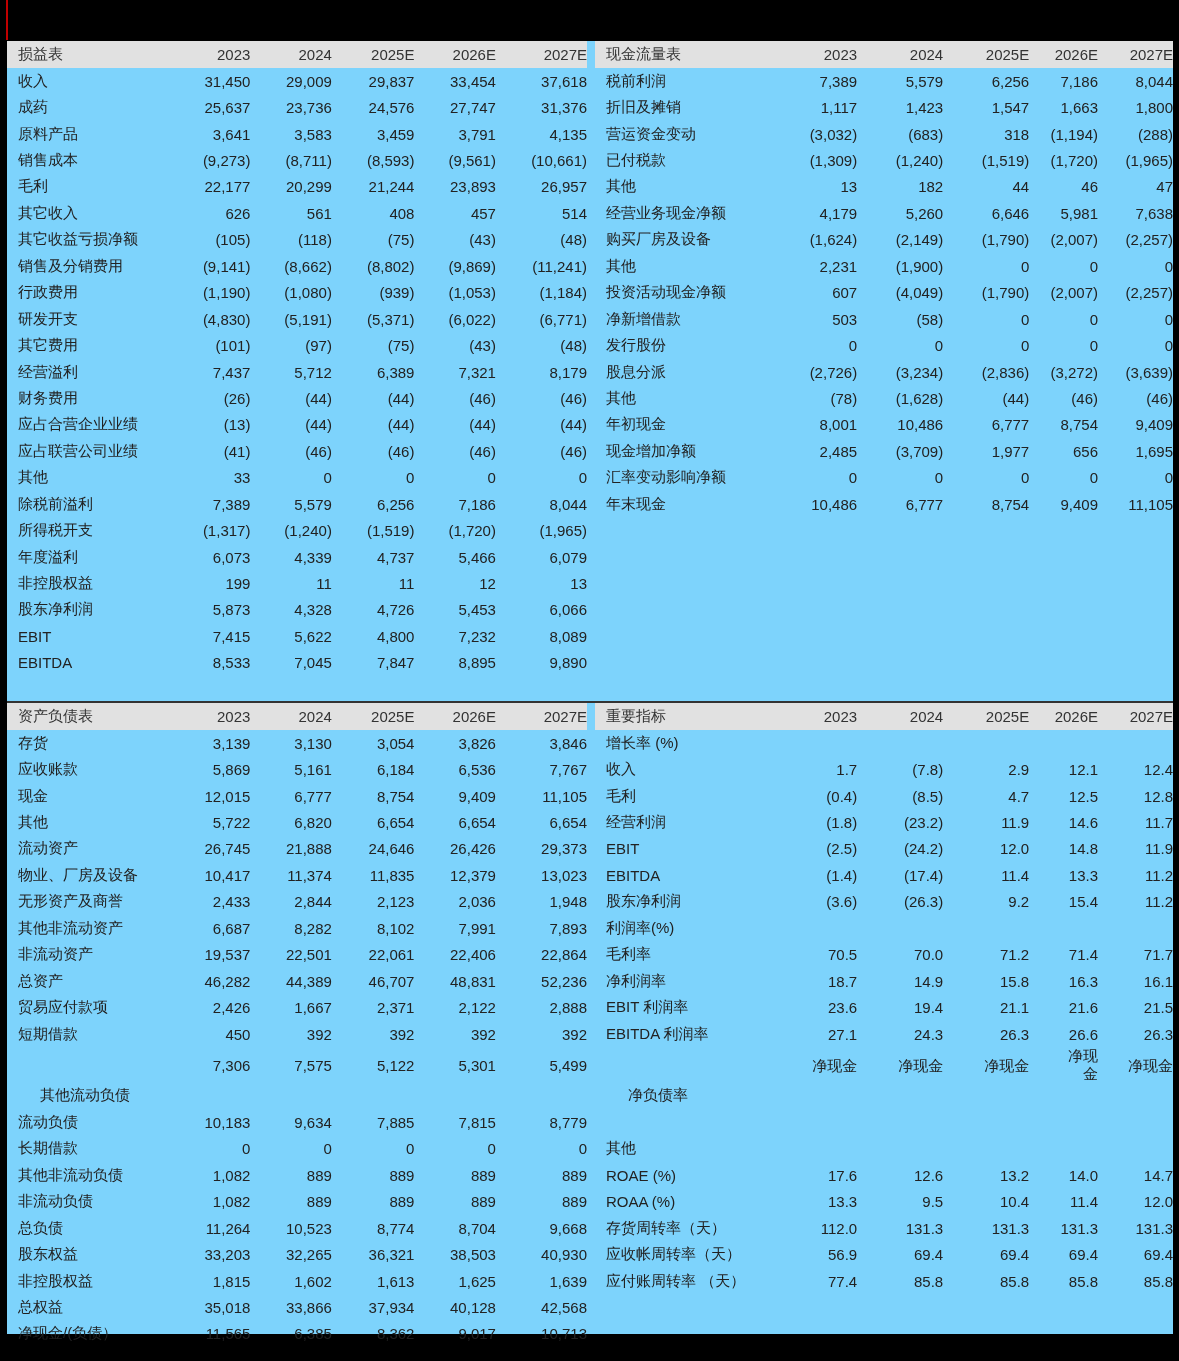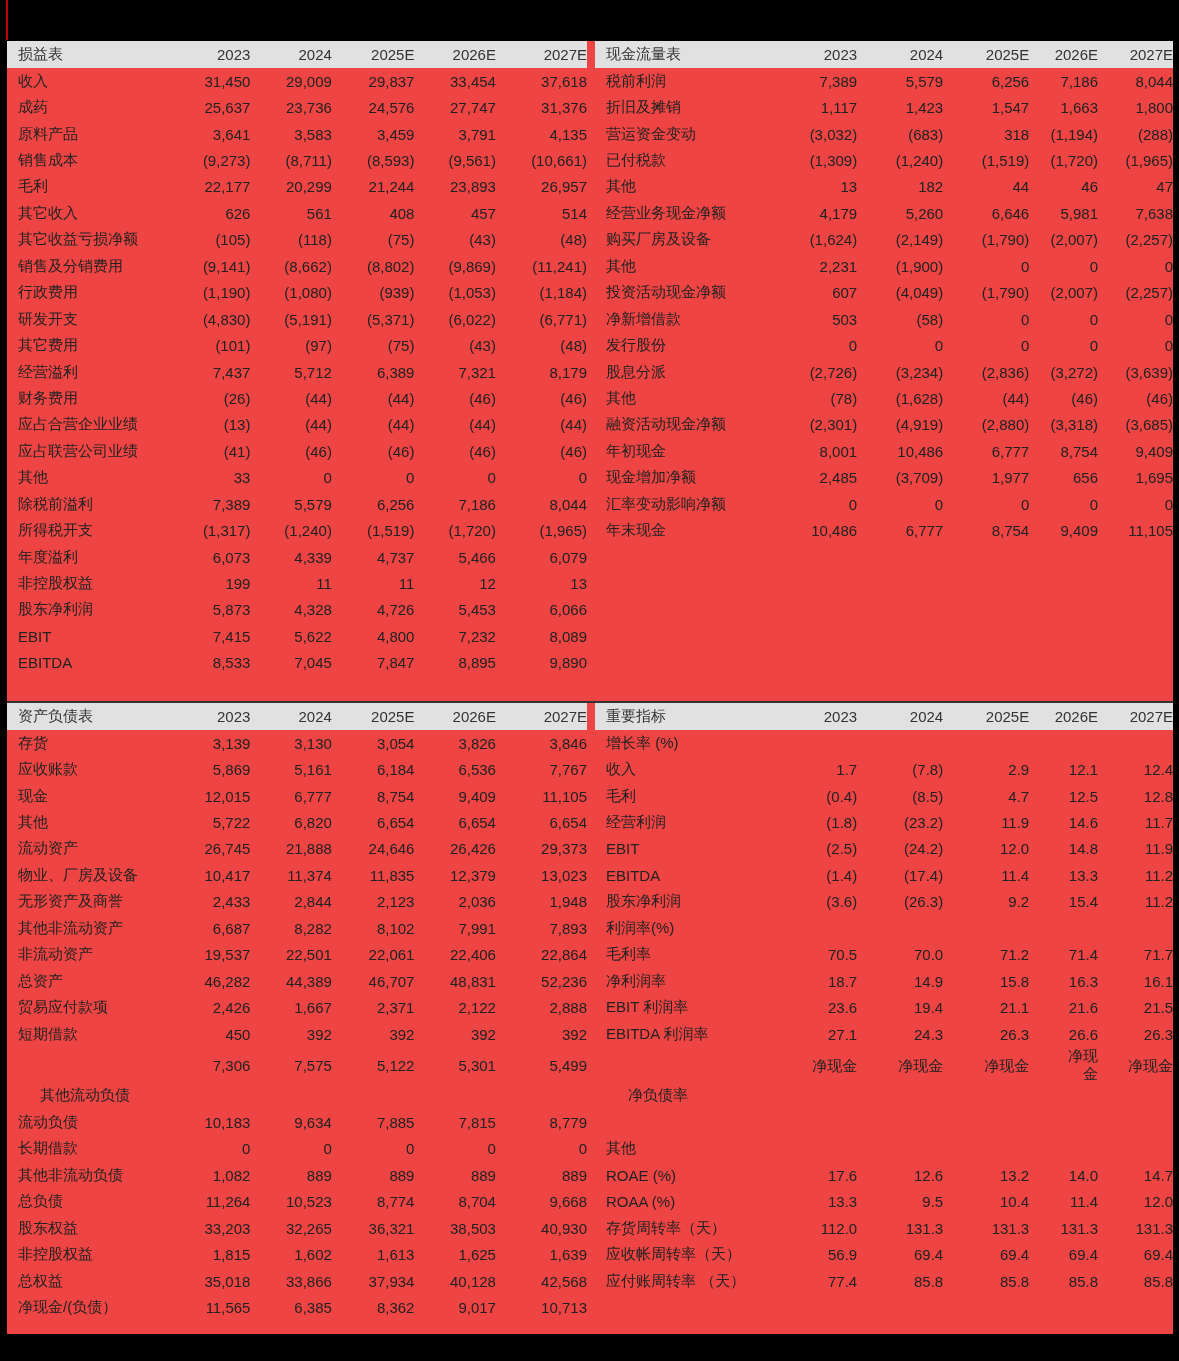--- a/index.html
+++ b/index.html
@@ -1,21 +1,21 @@
 <!DOCTYPE html>
 <html><head>
 <meta charset="utf-8">
 <style>
   html, body { margin: 0; padding: 0; }
   body {
     width: 1179px; height: 1361px; background: #000; position: relative; overflow: hidden;
     font-family: "Liberation Sans", "DejaVu Sans", sans-serif; color: #222;
   }
   .redline { position: absolute; left: 6px; top: 0; width: 2px; height: 40px; background: #c00000; }
-  .sheet { position: absolute; left: 7px; top: 41px; width: 1166px; height: 1293px; background: #ef4444; }
+  .sheet { position: absolute; left: 7px; top: 41px; width: 1166px; height: 1293px; background: #7dd3fc; }
   .panel { position: absolute; }
   .p-left { left: 0; width: 580px; }
   .p-right { left: 588px; width: 578px; }
   .top { top: 0; }
   .bottom { top: 662px; }
   .divider { position: absolute; left: 0; top: 660px; width: 1166px; height: 2px; background: #333; }
   table { border-collapse: collapse; width: 100%; table-layout: fixed; }
   td { font-size: 15px; height: 26.45px; padding: 0; white-space: nowrap; vertical-align: middle; }
   td.lbl { padding-left: 11px; text-align: left; }
   td.num { text-align: right; }
@@ -368,28 +368,20 @@
           </tr>
           <tr>
             <td class="lbl">其他</td>
             <td class="num">(78)</td>
             <td class="num">(1,628)</td>
             <td class="num">(44)</td>
             <td class="num">(46)</td>
             <td class="num">(46)</td>
           </tr>
           <tr>
-            <td class="lbl">融资活动现金净额</td>
-            <td class="num">(2,301)</td>
-            <td class="num">(4,919)</td>
-            <td class="num">(2,880)</td>
-            <td class="num">(3,318)</td>
-            <td class="num">(3,685)</td>
-          </tr>
-          <tr>
             <td class="lbl">年初现金</td>
             <td class="num">8,001</td>
             <td class="num">10,486</td>
             <td class="num">6,777</td>
             <td class="num">8,754</td>
             <td class="num">9,409</td>
           </tr>
           <tr>
             <td class="lbl">现金增加净额</td>
             <td class="num">2,485</td>
@@ -561,20 +553,28 @@
           </tr>
           <tr>
             <td class="lbl">其他非流动负债</td>
             <td class="num">1,082</td>
             <td class="num">889</td>
             <td class="num">889</td>
             <td class="num">889</td>
             <td class="num">889</td>
           </tr>
           <tr>
+            <td class="lbl">非流动负债</td>
+            <td class="num">1,082</td>
+            <td class="num">889</td>
+            <td class="num">889</td>
+            <td class="num">889</td>
+            <td class="num">889</td>
+          </tr>
+          <tr>
             <td class="lbl">总负债</td>
             <td class="num">11,264</td>
             <td class="num">10,523</td>
             <td class="num">8,774</td>
             <td class="num">8,704</td>
             <td class="num">9,668</td>
           </tr>
           <tr>
             <td class="lbl">股东权益</td>
             <td class="num">33,203</td>

